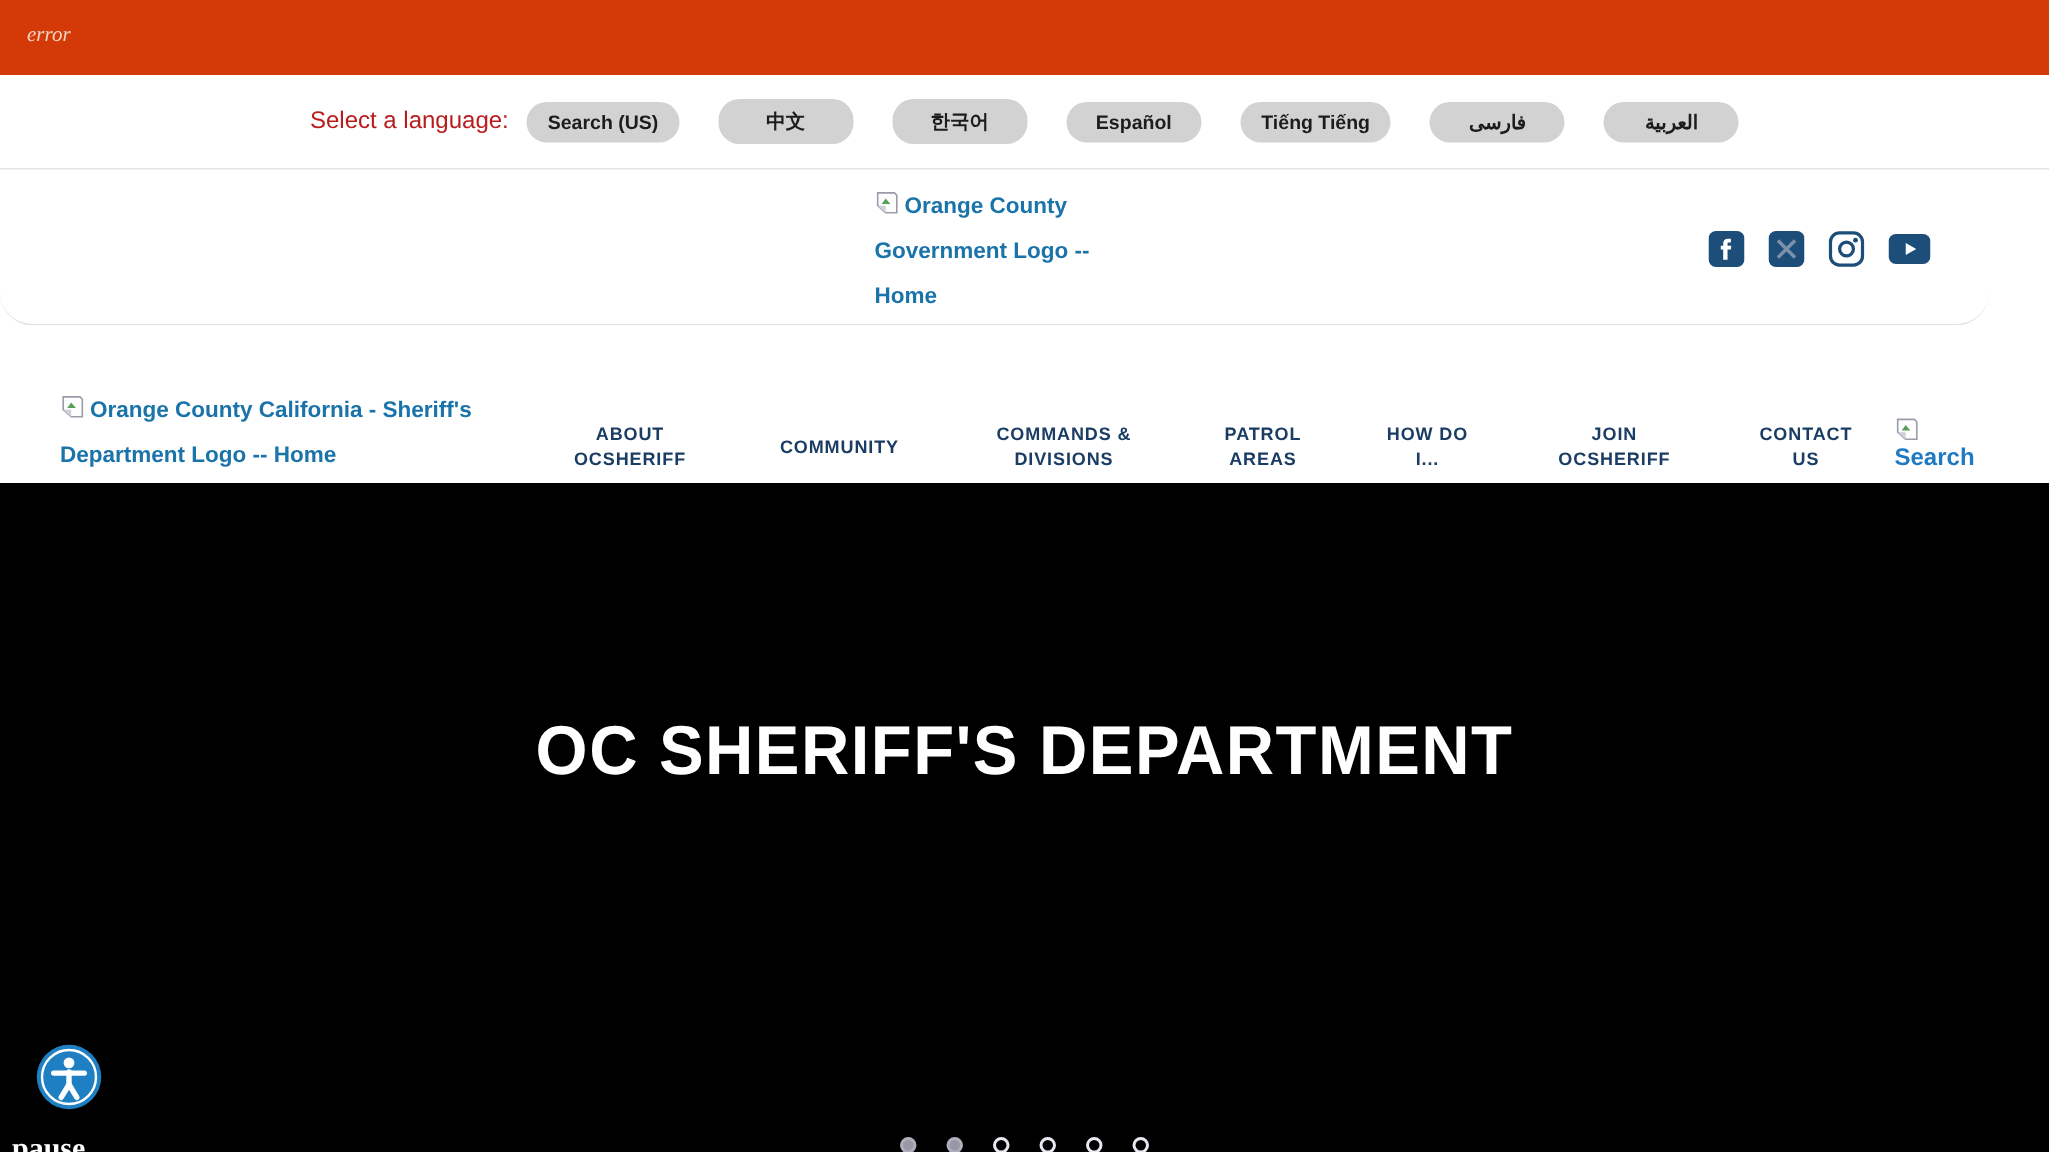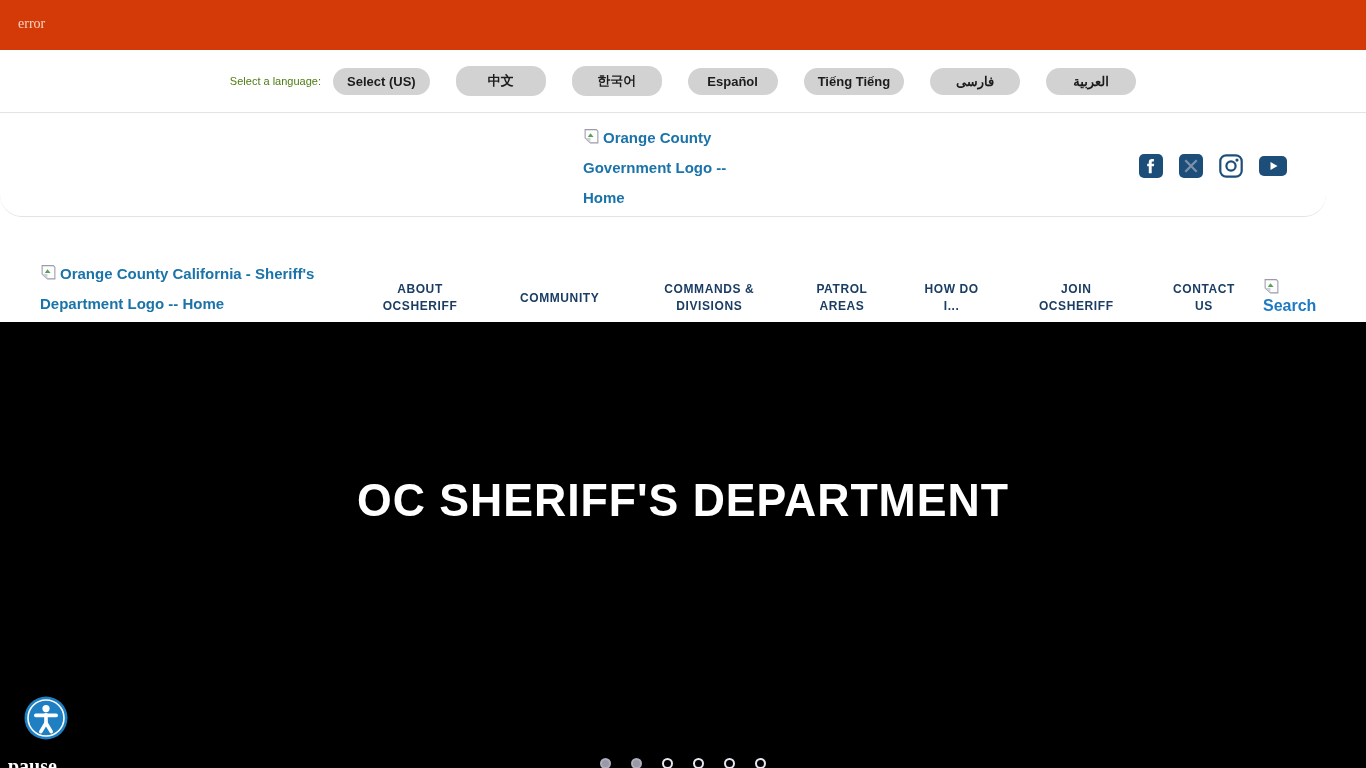--- a/index.html
+++ b/index.html
@@ -12,35 +12,35 @@
   }
 
   
   .alert-banner {
     position: absolute; top: 0; left: 0; width: 1366px; height: 50px;
     background: #d33a08;
   }
   .alert-error-label {
     position: absolute; left: 18px; top: 16px;
     font-family: "Liberation Serif", serif;
-    font-size: 14px; color: #f3d4c4;
+    font-size: 14px; color: #f3d4c4; font-style: italic;
   }
   .alert-message {
     position: absolute; left: 60px; top: 17px; width: 1160px;
     text-align: center;
     color: #ffffff; font-weight: bold; font-size: 15px;
   }
 
   
   .lang-bar {
     position: absolute; top: 50px; left: 0; width: 1366px; height: 63px;
     background: #ffffff; border-bottom: 1px solid #e3e3e6;
     display: flex; align-items: center; justify-content: center; gap: 26px;
   }
-  .lang-label { font-size: 11px; color: #4d7c0f; margin-right: -14px; }
+  .lang-label { font-size: 16px; color: #b91c1c; margin-right: -14px; }
   .lang-pill {
     min-width: 90px; padding: 6px 14px;
     background: #d2d2d2; border: none; border-radius: 14px;
     font-family: "Liberation Sans", sans-serif;
     font-weight: bold; font-size: 13px; color: #1c1c1c;
     text-align: center; cursor: pointer;
   }
 
   
   .site-header {
@@ -127,21 +127,21 @@
 </style>
 </head>
 <body>
 
 <div class="alert-banner">
   <span class="alert-error-label">error</span>
 </div>
 
 <div class="lang-bar">
   <span class="lang-label">Select a language:</span>
-  <button class="lang-pill">Select (US)</button>
+  <button class="lang-pill">Search (US)</button>
   <button class="lang-pill">中文</button>
   <button class="lang-pill">한국어</button>
   <button class="lang-pill">Español</button>
   <button class="lang-pill">Tiếng Tiếng</button>
   <button class="lang-pill" dir="rtl">فارسی</button>
   <button class="lang-pill" dir="rtl">العربية</button>
 </div>
 
 <div class="site-header">
   <a class="gov-logo-link" href="#"><svg class="broken-img-icon" width="17" height="17" viewBox="0 0 16 16">

